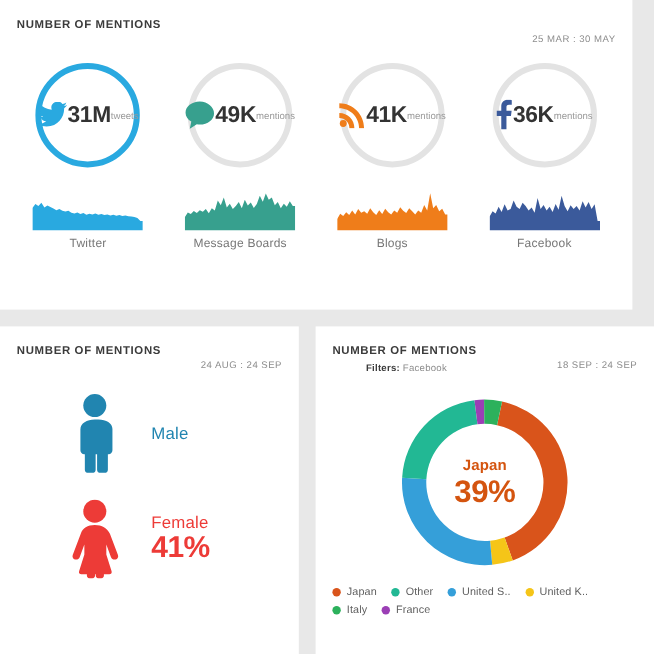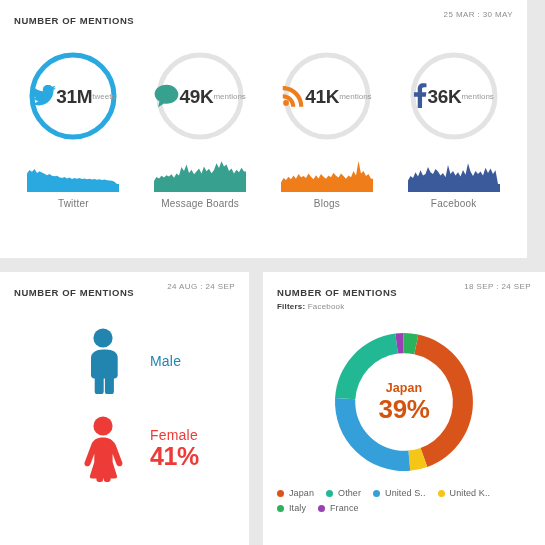--- a/index.html
+++ b/index.html
@@ -16,25 +16,25 @@
 
   
   #panel-channels{left:0;top:0;width:527px;height:258px;}
 
   .panel-head{position:relative;padding:10px 14px 0 14px;height:24px;}
   .panel-title{
     font-size:9.5px;font-weight:bold;letter-spacing:.55px;
     color:#3b3b3b;text-transform:uppercase;display:inline-block;
   }
   .panel-daterange{
-    position:absolute;right:14px;top:10px;
+    position:absolute;right:14px;top:28px;
     font-size:8px;letter-spacing:.4px;color:#8d8d8d;
   }
   .panel-filters{
-    margin-top:2px;font-size:8px;color:#8d8d8d;letter-spacing:.2px;
+    margin-top:2px;font-size:8px;color:#8d8d8d;letter-spacing:.2px;margin-left:28px;
   }
   .panel-filters b{color:#3b3b3b;font-weight:bold;}
 
   .channels{
     display:flex;justify-content:space-around;align-items:flex-start;
     padding:14px 10px 0 10px;
   }
   .channel{width:118px;text-align:center;}
 
   .ring-wrap{position:relative;width:96px;height:96px;margin:0 auto;}
@@ -46,21 +46,21 @@
   .ch-icon{height:26px;display:flex;align-items:center;justify-content:center;margin-bottom:1px;}
   .ch-value{font-size:19px;font-weight:bold;color:#333333;line-height:19px;letter-spacing:-.3px;}
   .ch-unit{font-size:8px;color:#9a9a9a;line-height:10px;margin-top:1px;}
 
   .spark{margin:16px auto 0 auto;width:92px;height:32px;display:block;}
   .ch-label{margin-top:6px;font-size:10px;color:#777777;letter-spacing:.2px;}
 
   
   #panel-gender{left:0;top:272px;width:249px;height:273px;}
   .gender-body{padding:22px 0 0 0;}
-  .gender-row{display:flex;align-items:center;padding-left:72px;}
+  .gender-row{display:flex;align-items:center;padding-left:48px;}
   .gender-row + .gender-row{margin-top:22px;}
   .gender-fig{width:62px;display:flex;justify-content:center;}
   .gender-text{margin-left:16px;}
   .gender-name{font-size:14px;line-height:15px;letter-spacing:.2px;}
   .gender-pct{font-size:25px;font-weight:bold;line-height:27px;letter-spacing:-.4px;}
 
   
   #panel-country{left:263px;top:272px;width:282px;height:273px;}
   .donut-wrap{position:relative;width:176px;height:160px;margin:6px auto 0 auto;}
   .donut-wrap svg{display:block;}

